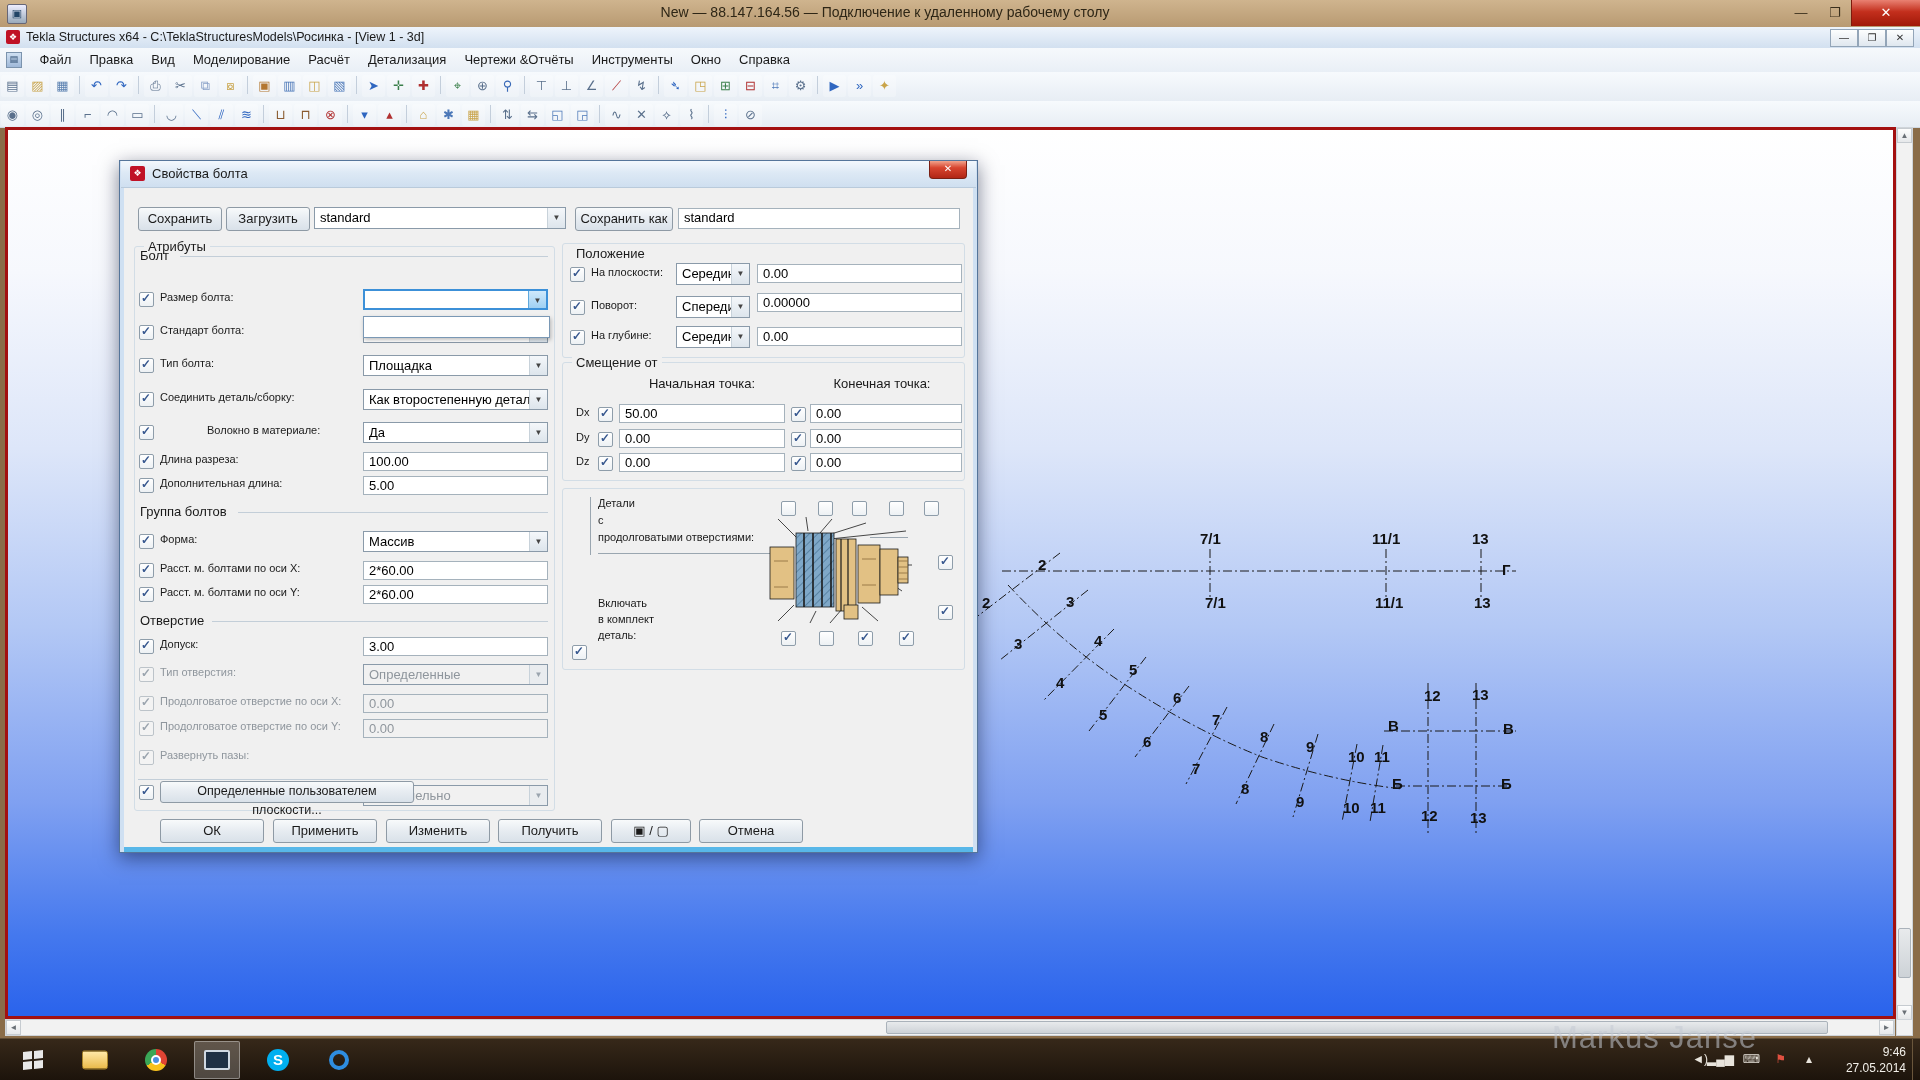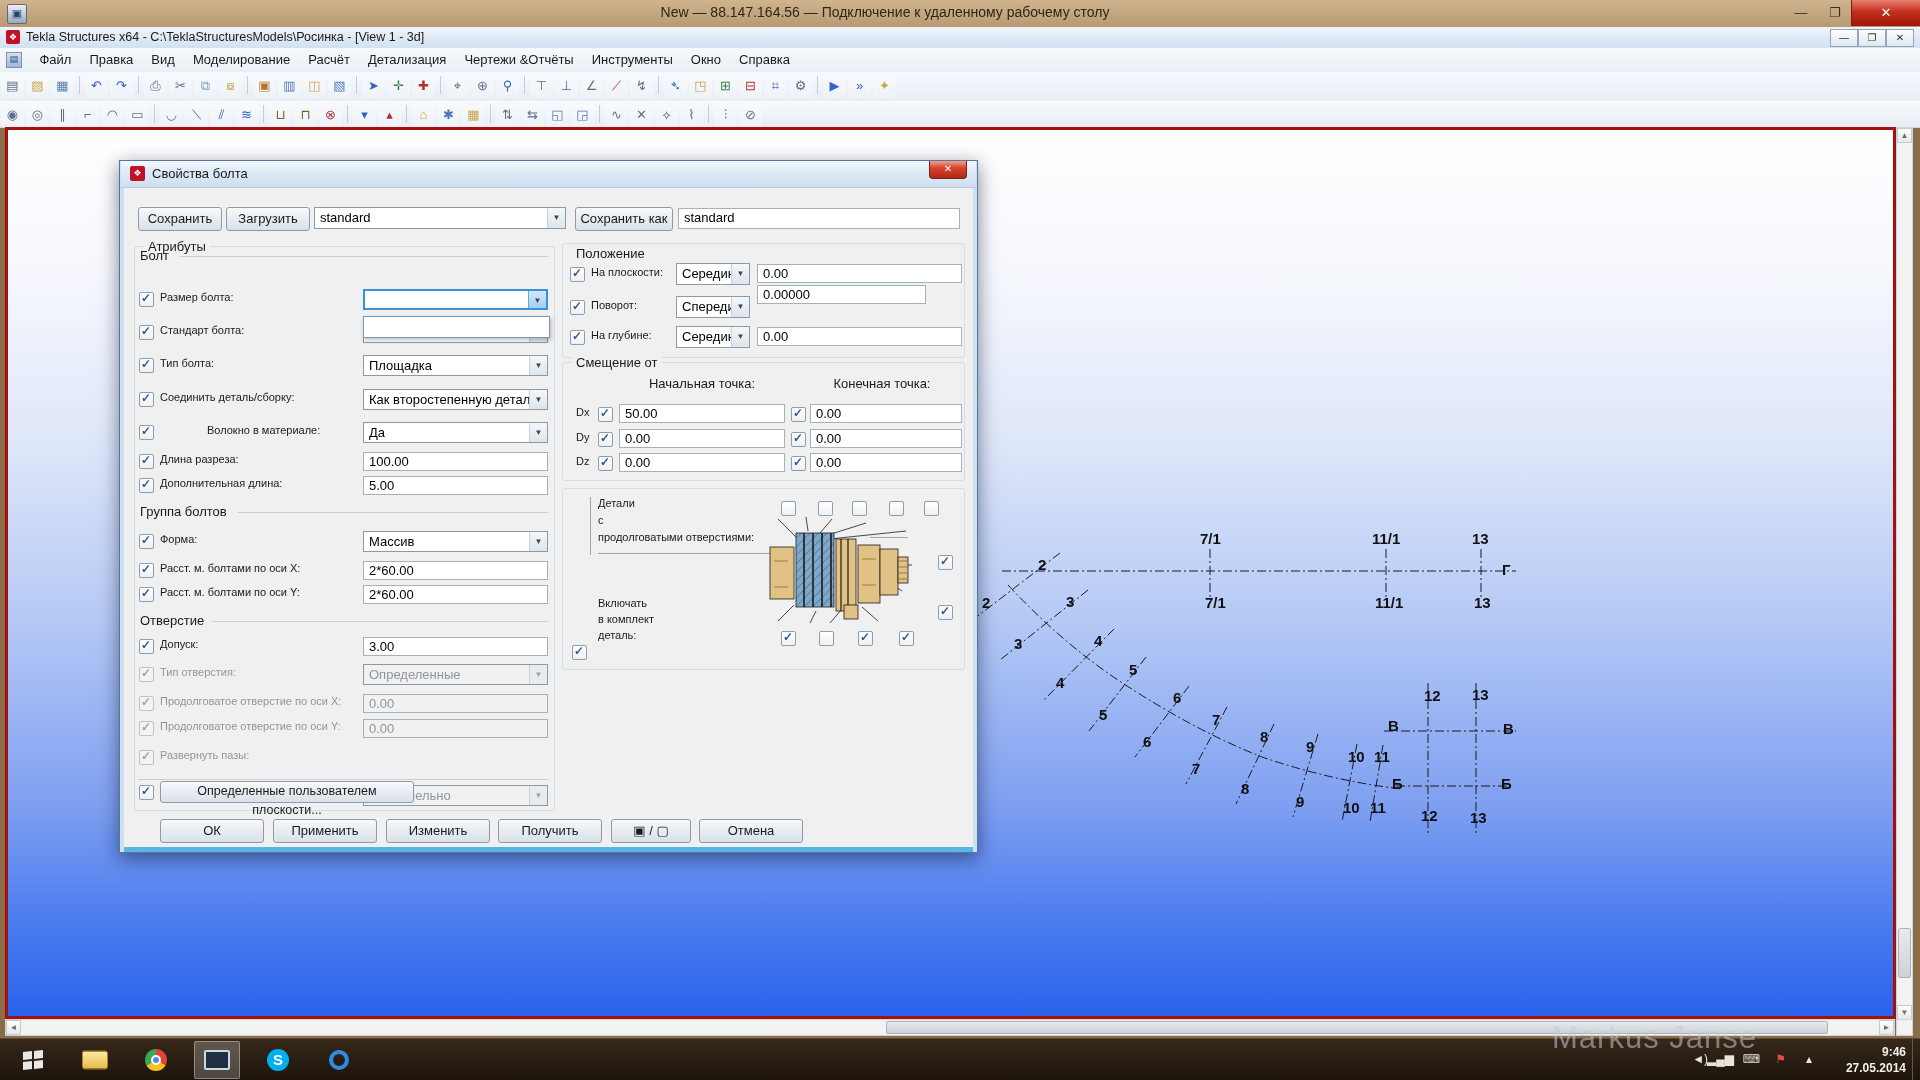--- a/index.html
+++ b/index.html
@@ -72,21 +72,21 @@
   #taskbar{position:absolute;left:0;top:1038px;width:1920px;height:42px;
     background:linear-gradient(rgba(52,38,24,.97),rgba(24,16,9,.97));border-top:1px solid #5d4a33;}
   #start-btn{position:absolute;left:8px;top:0;width:52px;height:42px;}
   #start-logo{position:absolute;left:15px;top:12px;width:20px;height:18px;display:grid;grid-template-columns:9px 9px;grid-template-rows:8px 8px;gap:2px;transform:skewY(-6deg);}
   #start-logo div{background:#e8e8e8;}
   .tb-app{position:absolute;top:2px;width:46px;height:38px;border-radius:2px;}
   .tb-app.active{background:rgba(255,255,255,.22);box-shadow:inset 0 0 0 1px rgba(255,255,255,.35);}
   .app-glyph{position:absolute;left:50%;top:50%;transform:translate(-50%,-50%);}
   #tray{position:absolute;right:100px;top:0;height:42px;}
   .tray-ico{position:absolute;top:13px;font-size:12px;color:#e8e4dc;}
-  #clock{position:absolute;right:14px;top:5px;text-align:right;color:#f2efe9;font-size:12px;line-height:16px;font-weight:bold;}
+  #clock{position:absolute;right:14px;top:5px;text-align:right;color:#f2efe9;font-size:12px;line-height:16px;}
   #show-desktop{position:absolute;right:0;top:0;width:7px;height:42px;border-left:1px solid #6a563c;}
   #watermark{position:absolute;left:1552px;top:1020px;font-size:31px;color:rgba(196,202,212,.55);letter-spacing:1px;z-index:60;pointer-events:none;}
 </style>
 </head>
 <body>
 
 <div id="screen">
 
   <div id="rdp-bar">
     <div id="rdp-icon">▣</div>
@@ -263,21 +263,21 @@
     <div class="grp" style="left:442px;top:82px;width:401px;height:113px;"></div>
     <div class="grp-label" style="left:452px;top:75px;margin-top:10px;">Положение</div>
     <div id="pos-rows">
         <div class="cb checked" style="left: 450px; top: 106px;"></div>
         <div class="lbl" style="left: 471px; top: 105px;">На плоскости:</div>
         <div class="combo" style="left: 556px; top: 102px; width: 74px; height: 22px;"><span>Середина</span><span class="arr">▼</span></div>
         <div class="inputf" style="left: 637px; top: 103px; width: 205px;">0.00</div>
         <div class="cb checked" style="left: 450px; top: 139px;"></div>
         <div class="lbl" style="left: 471px; top: 138px;">Поворот:</div>
         <div class="combo" style="left: 556px; top: 135px; width: 74px; height: 22px;"><span>Спереди</span><span class="arr">▼</span></div>
-        <div class="inputf" style="left: 637px; top: 124px; width: 169px;">0.00000</div>
+        <div class="inputf" style="left: 637px; top: 132px; width: 205px;">0.00000</div>
         <div class="cb checked" style="left: 450px; top: 169px;"></div>
         <div class="lbl" style="left: 471px; top: 168px;">На глубине:</div>
         <div class="combo" style="left: 556px; top: 165px; width: 74px; height: 22px;"><span>Середина</span><span class="arr">▼</span></div>
         <div class="inputf" style="left: 637px; top: 166px; width: 205px;">0.00</div>
       </div>
 
     <div class="grp" style="left:442px;top:201px;width:401px;height:117px;"></div>
     <div class="grp-label" style="left:452px;top:194px;">Смещение от</div>
     <div class="hdr" style="left:582px;top:215px;">Начальная точка:</div>
     <div class="hdr" style="left:762px;top:215px;">Конечная точка:</div>

